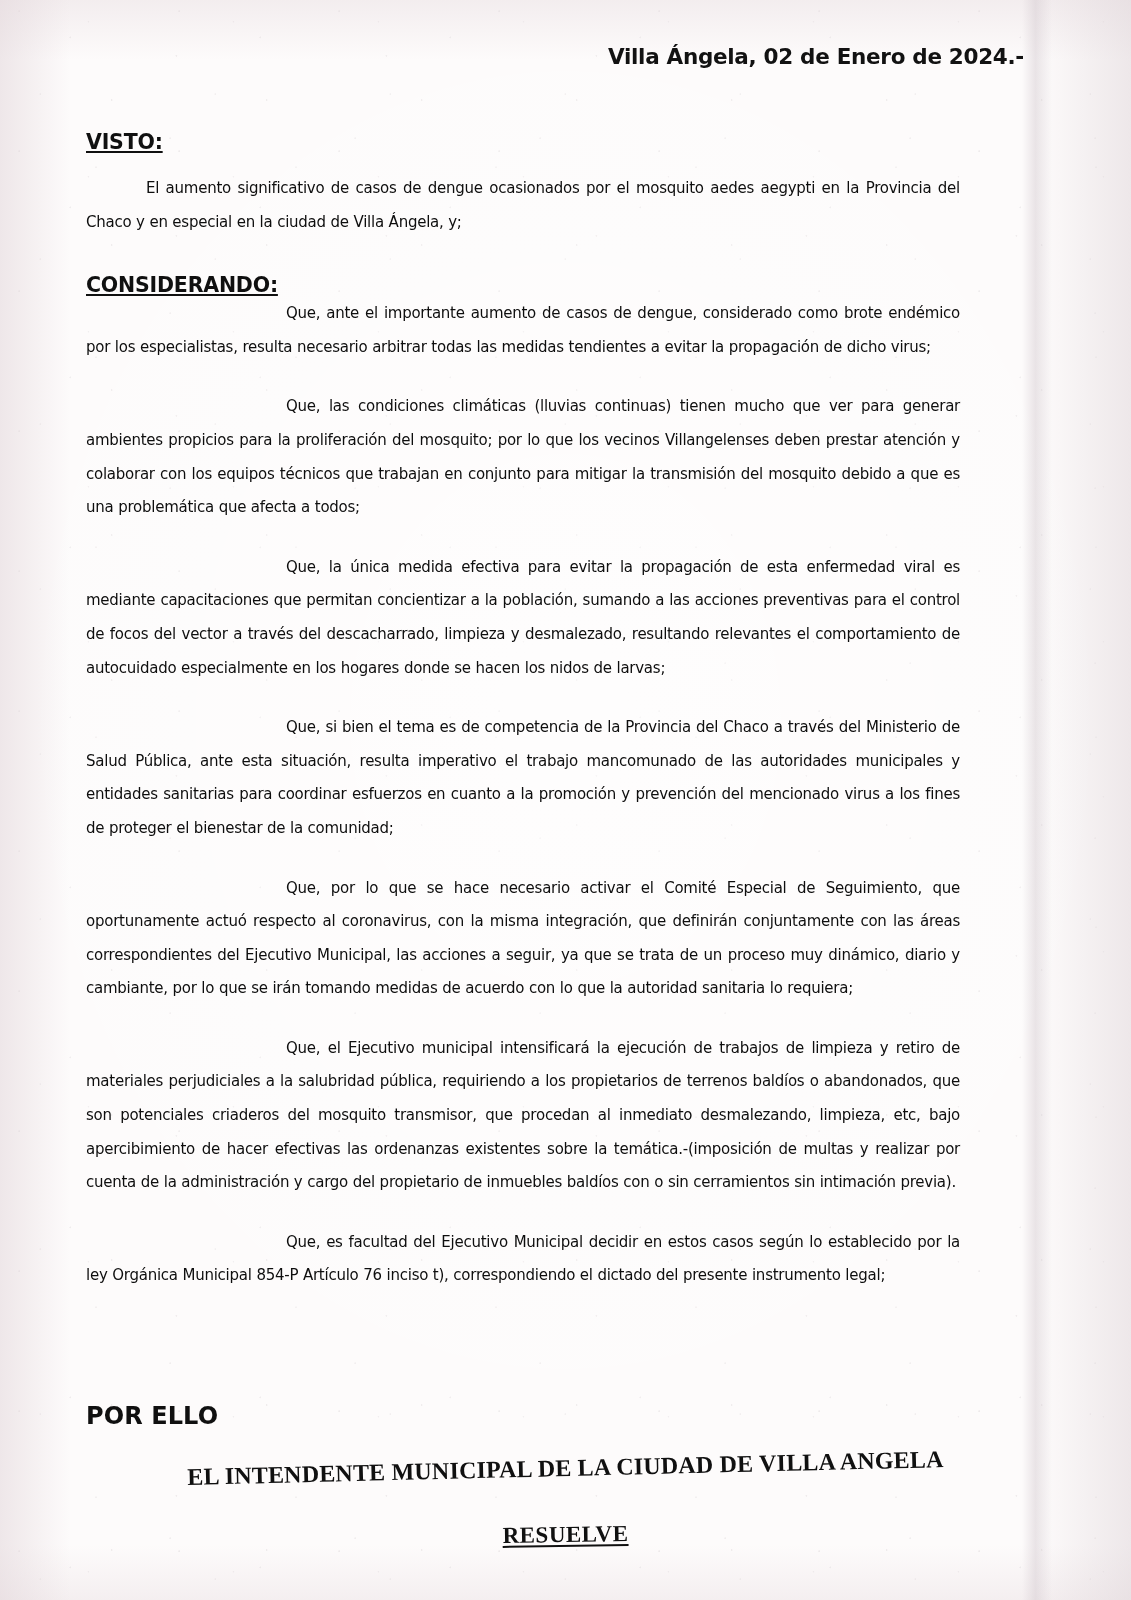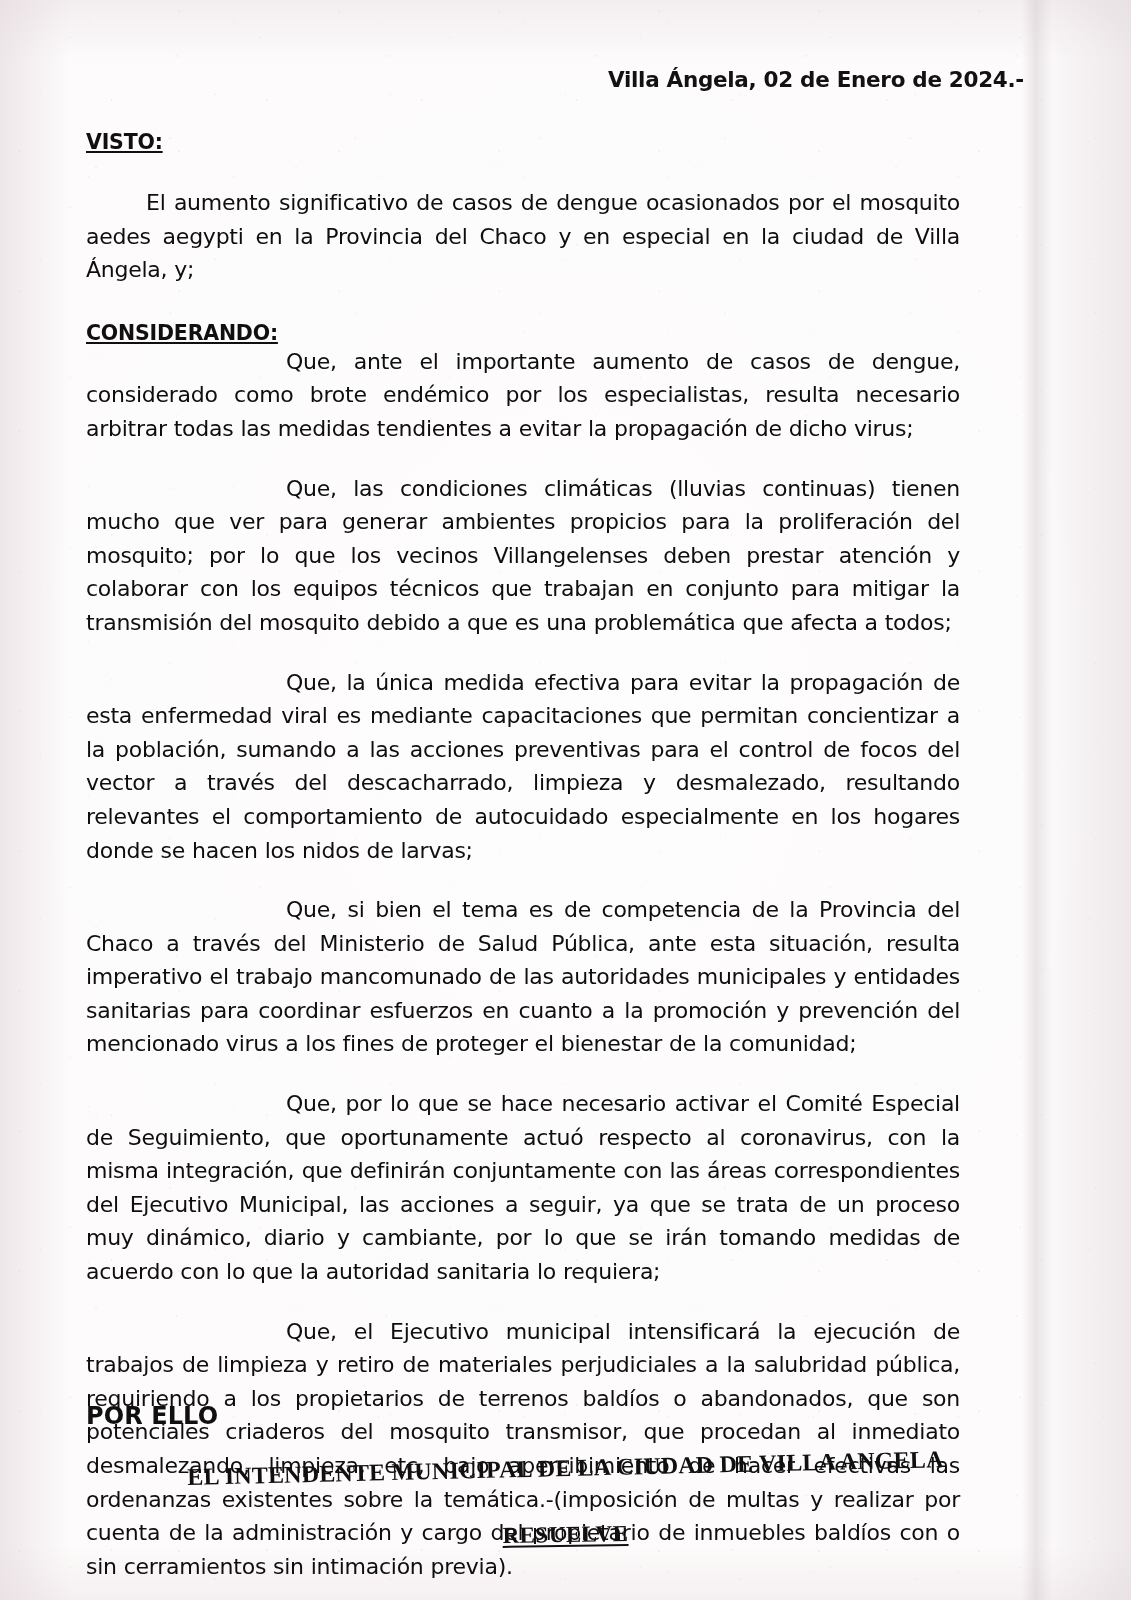--- a/index.html
+++ b/index.html
@@ -72,47 +72,46 @@
     position: absolute;
     top: 44px;
     left: 0;
     right: 107px;
     text-align: right;
     font-family: "DejaVu Sans", "Liberation Sans", sans-serif;
     font-weight: bold;
     font-size: 21.5px;
     letter-spacing: -0.3px;
     color: #121212;
-    margin-top: 23px;
   }
 
   .body-block {
     position: absolute;
     top: 130px;
     left: 86px;
     width: 874px;
   }
 
   .section-heading {
     font-weight: bold;
     font-size: 20.5px;
     letter-spacing: -0.2px;
     color: #101010;
     text-decoration: underline;
     text-underline-offset: 2px;
     text-decoration-thickness: 2px;
     margin: 0;
   }
 
-  .heading-visto { margin-bottom: 32px; }
+  .heading-visto { margin-bottom: 18px; }
   .heading-considerando { margin-top: 34px; }
 
   p.para {
     margin: 0 0 26px 0;
-    font-size: 22px;
+    font-size: 15px;
     line-height: 33.6px;
     text-align: justify;
     text-justify: inter-word;
     letter-spacing: -0.25px;
     word-spacing: 0.2px;
     color: #0e0e0e;
     hyphens: none;
   }
 
   p.para.indent-sm { text-indent: 60px; }

